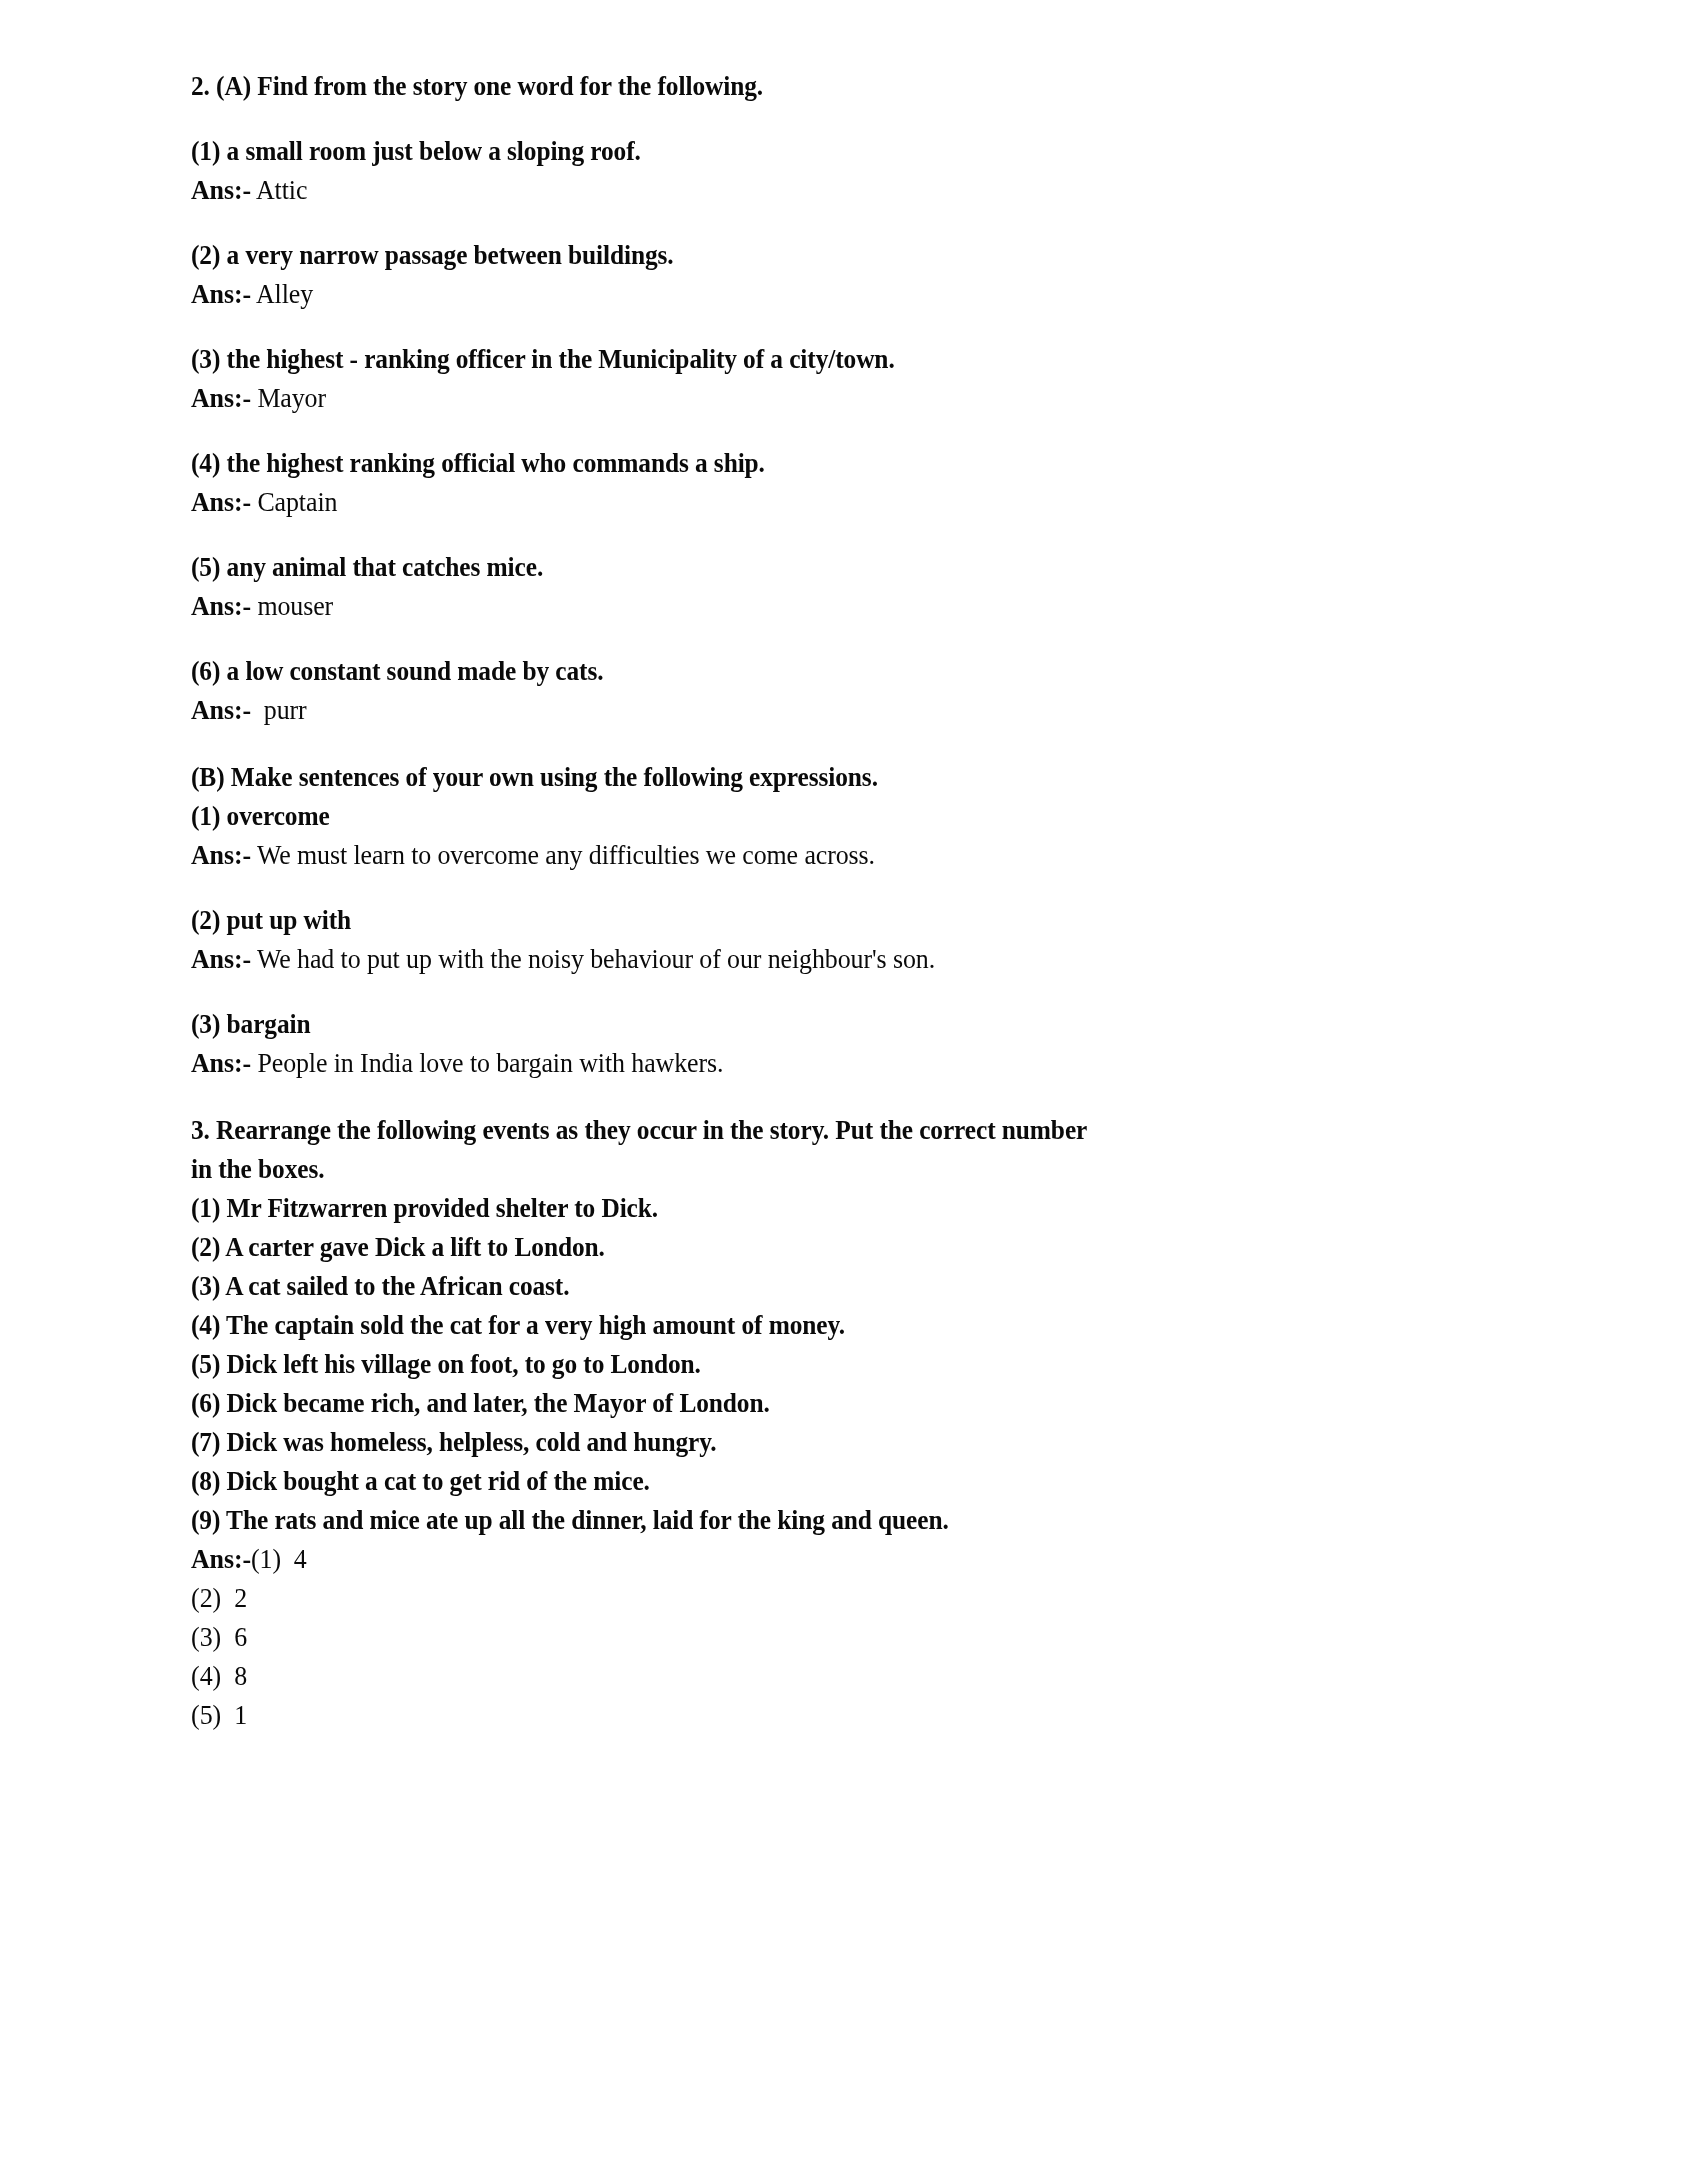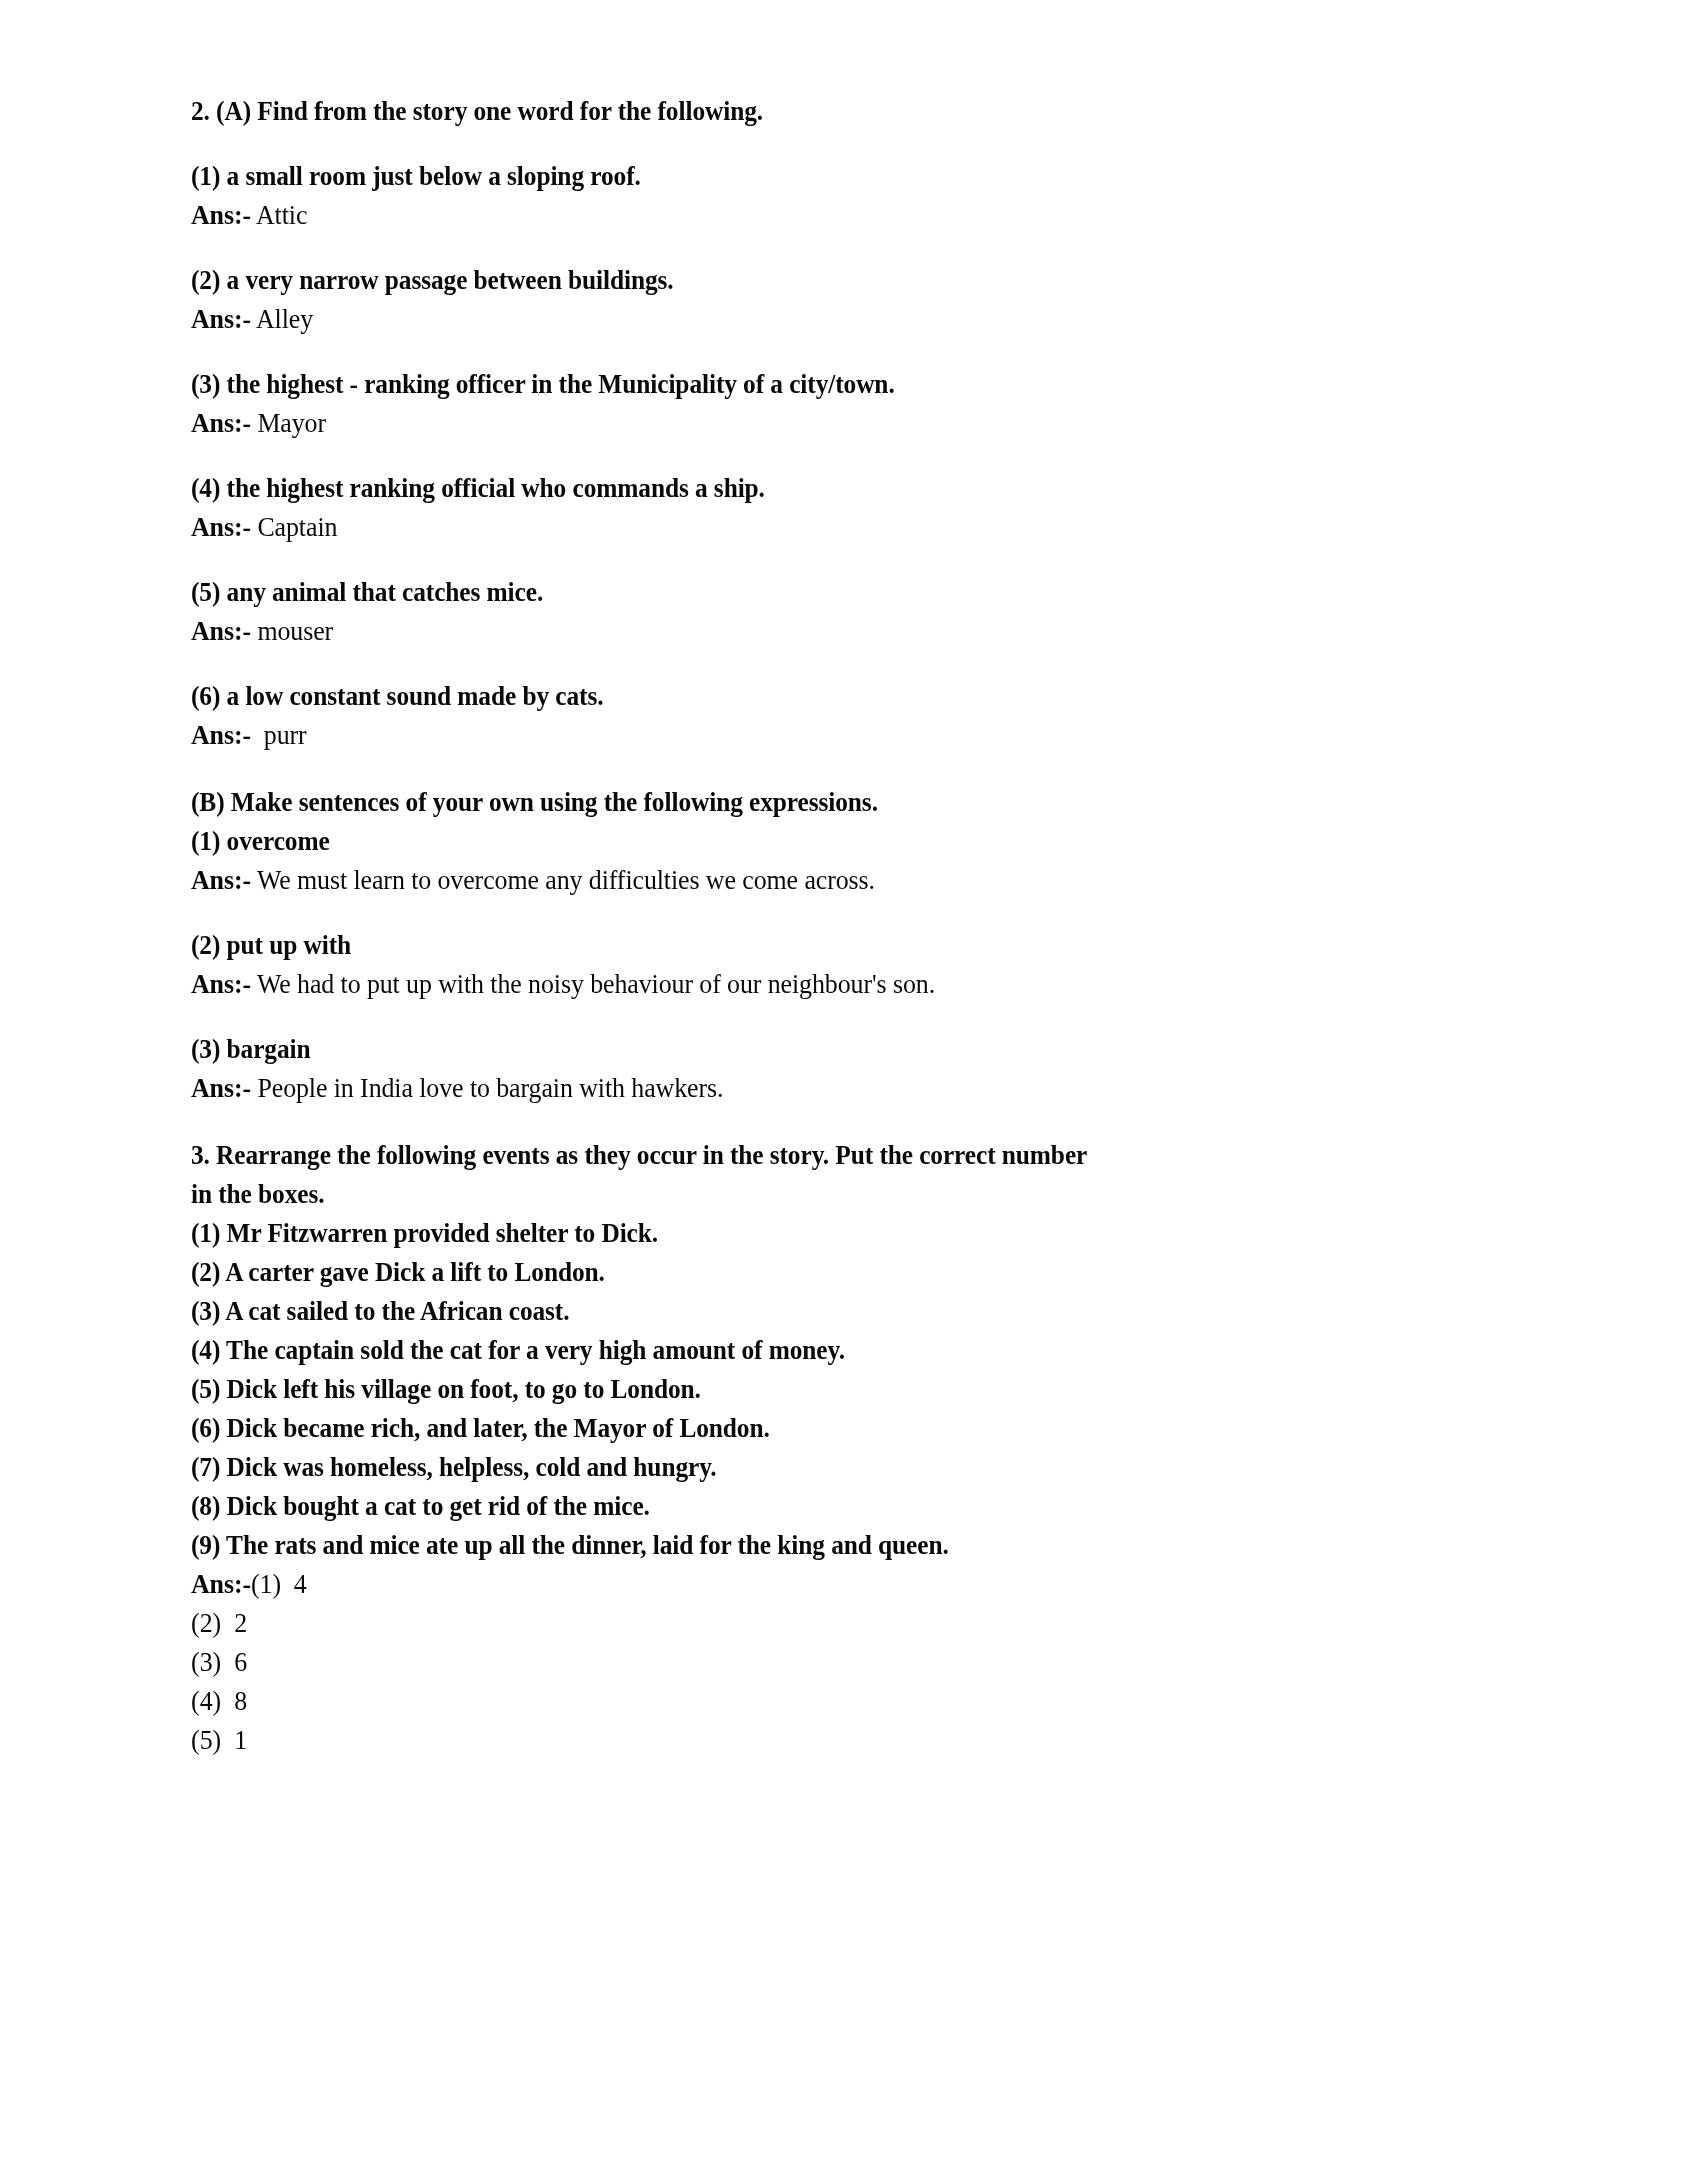--- a/index.html
+++ b/index.html
@@ -14,21 +14,21 @@
     font-family: "Liberation Serif", "DejaVu Serif", serif;
     color: #0a0a0a;
     -webkit-font-smoothing: antialiased;
   }
   .page {
     position: relative;
     width: 1683px;
     height: 1815px;
     background: #ffffff;
     box-sizing: border-box;
-    padding: 92px 178px 0 191px;
+    padding: 67px 178px 0 191px;
   }
 
   
   .q {                      
     font-weight: bold;
     font-size: 27px;
     line-height: 39px;
     letter-spacing: -0.1px;
     transform: scaleX(0.94);
     transform-origin: left center;

